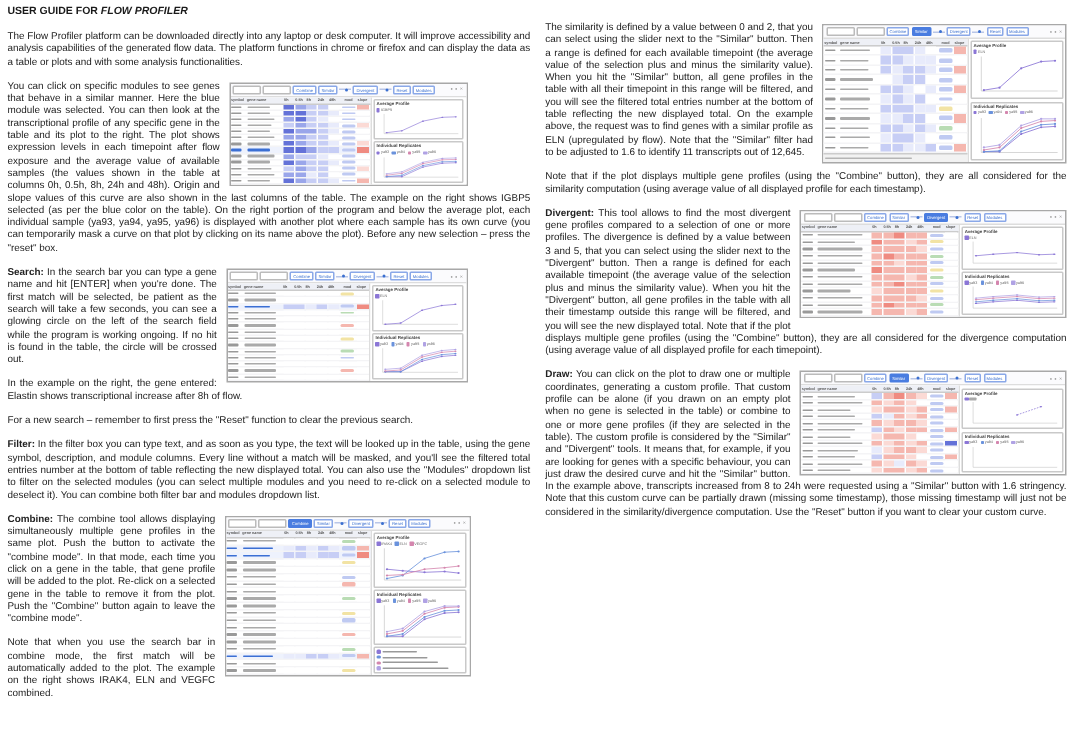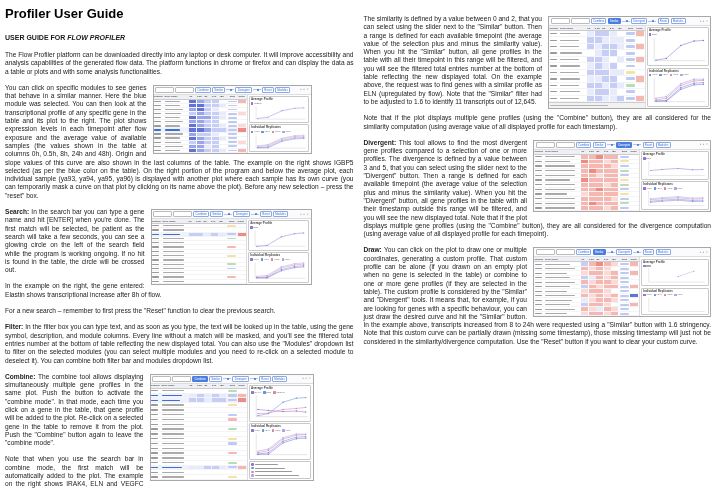--- a/index.html
+++ b/index.html
@@ -54,21 +54,20 @@
   .sel-list{flex:0 0 auto;border:0.5px solid #c9c9c9;border-radius:1px;padding:1px;display:flex;
         flex-direction:column;gap:1.1px}
   .sel-row{display:flex;align-items:center;gap:1px}
 </style>
 </head>
 <body>
 
 <div class="page">
 
   <div class="col left">
-    <h1>Profiler User Guide</h1>
     <div class="subtitle"><span>USER GUIDE FOR </span><em>FLOW PROFILER</em></div>
 
     <p>The Flow Profiler platform can be downloaded directly into any laptop or desk computer. It will improve accessibility and analysis capabilities of the generated flow data. The platform functions in chrome or firefox and can display the data as a table or plots and with some analysis functionalities.</p>
 
     <div class="block">
       <div class="shot" style="width: 159px; height: 69px; margin-right: 42px;">
           <div class="sh-toolbar">
             <span class="sh-input"></span>
             <span class="sh-input"></span>
             <span class="sh-btn">Combine</span>

